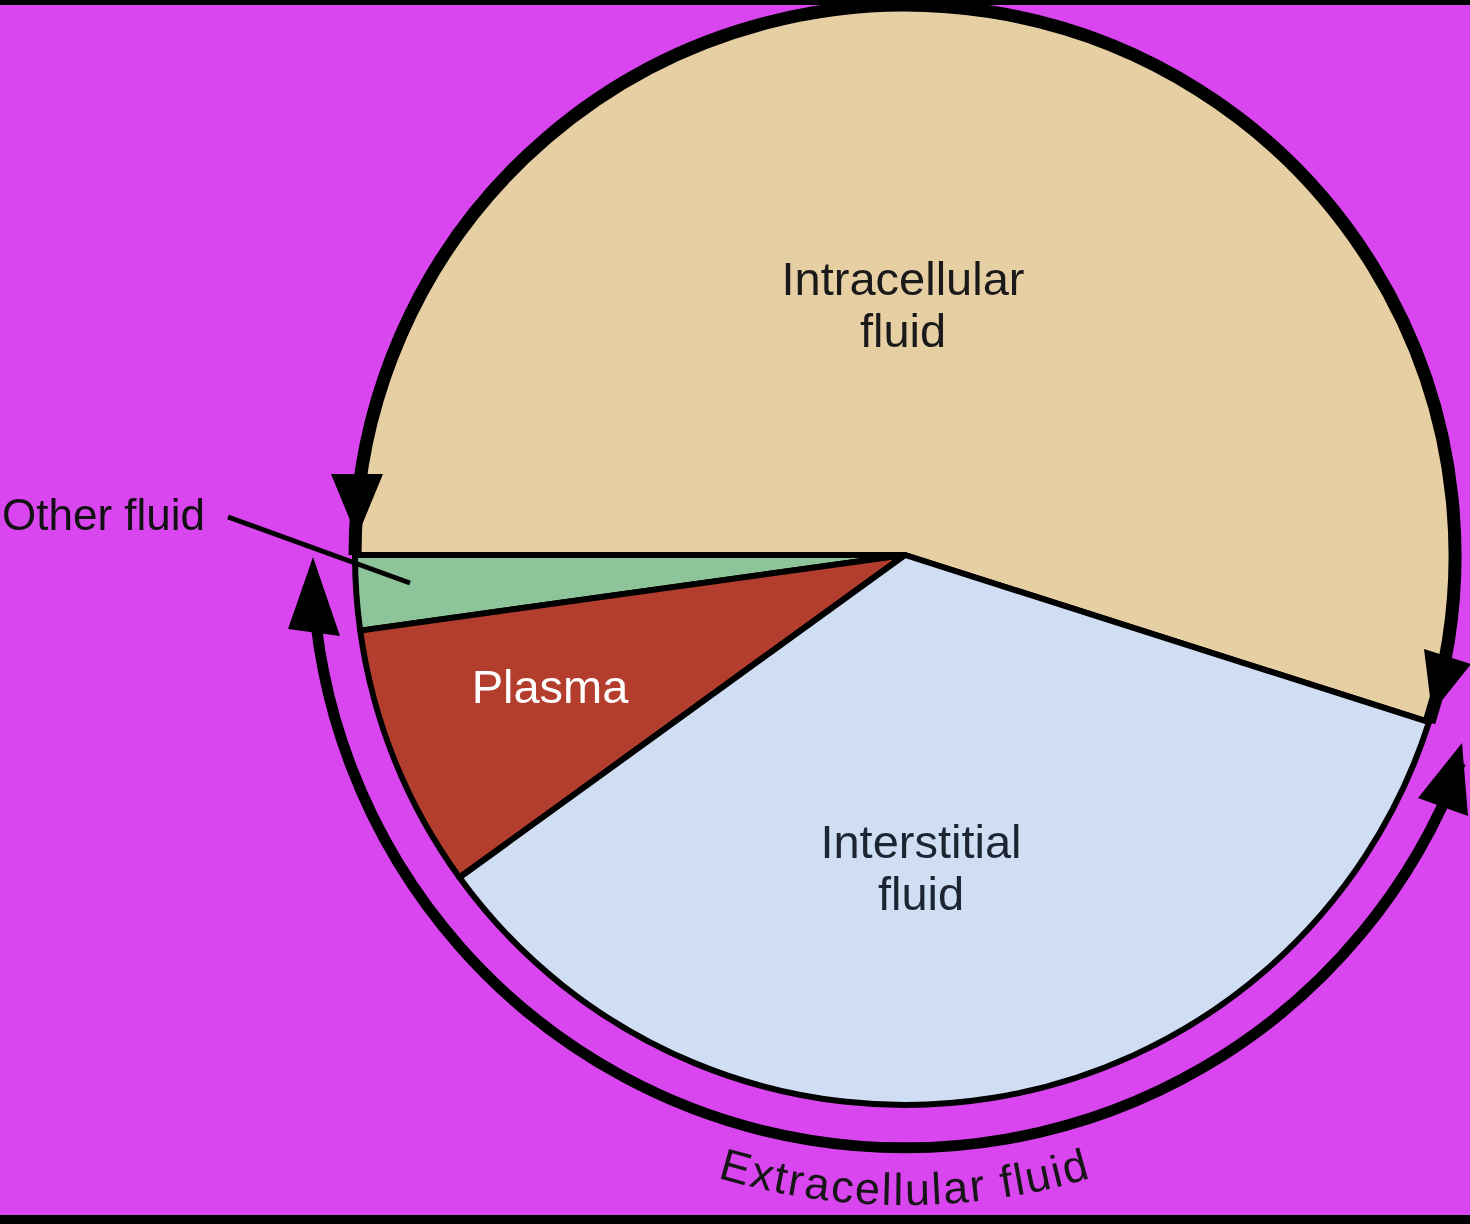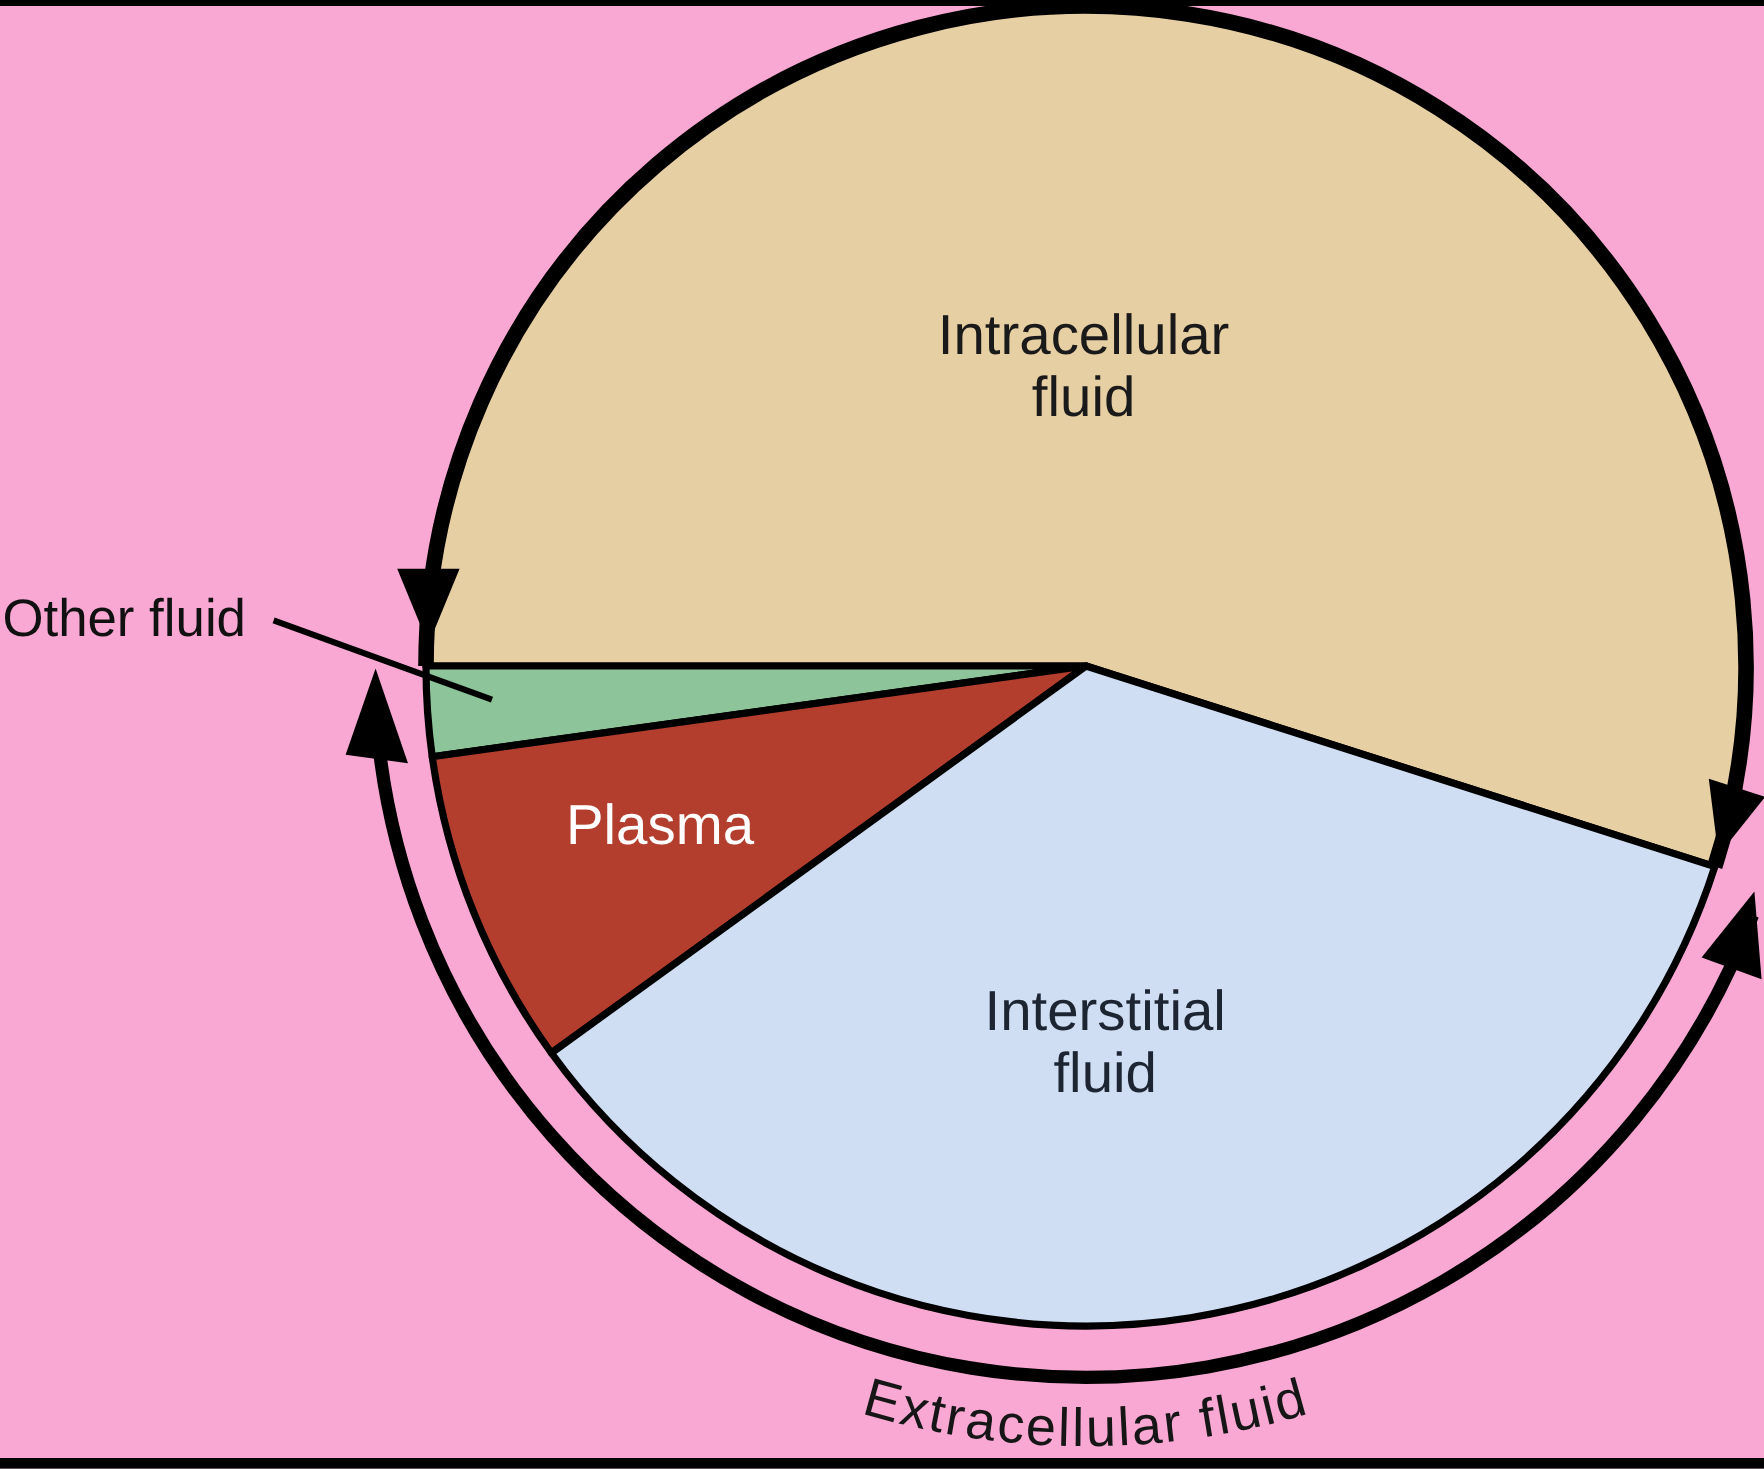--- a/index.html
+++ b/index.html
@@ -8,21 +8,21 @@
     width: 1470px;
     height: 1224px;
     background: #ffffff;
     overflow: hidden;
     font-family: "Liberation Sans", sans-serif;
   }
   #stage {
     position: relative;
     width: 1470px;
     height: 1224px;
-    background: #f9a8d4;
+    background: #d946ef;
   }
   .letterbox {
     position: absolute;
     left: 0;
     width: 1470px;
     background: #000;
   }
   #letterbox-top { top: 0; height: 5px; }
   #letterbox-bottom { bottom: 0; height: 9px; }
   svg { position: absolute; top: 0; left: 0; }

